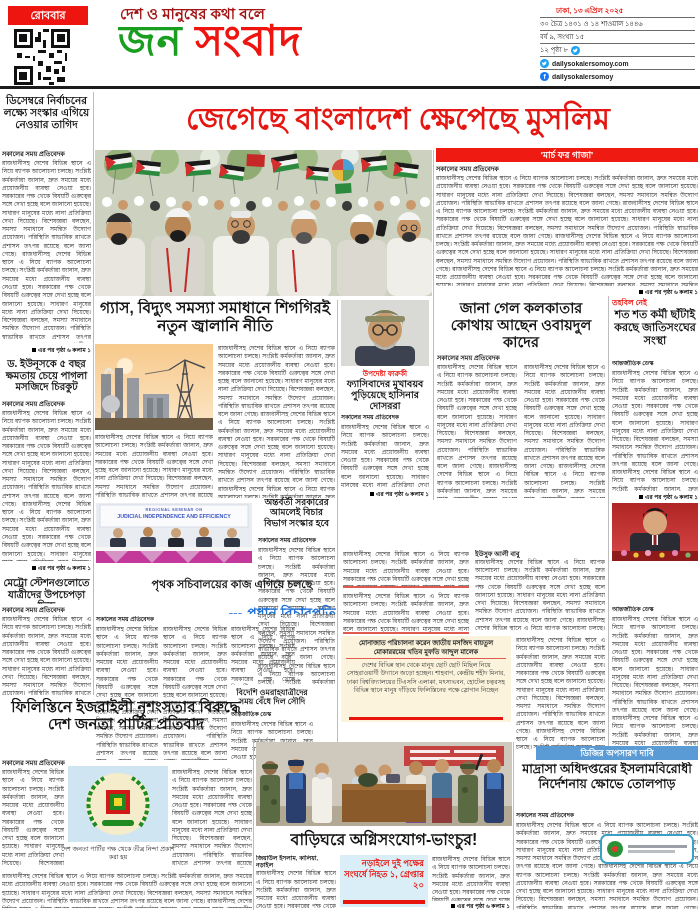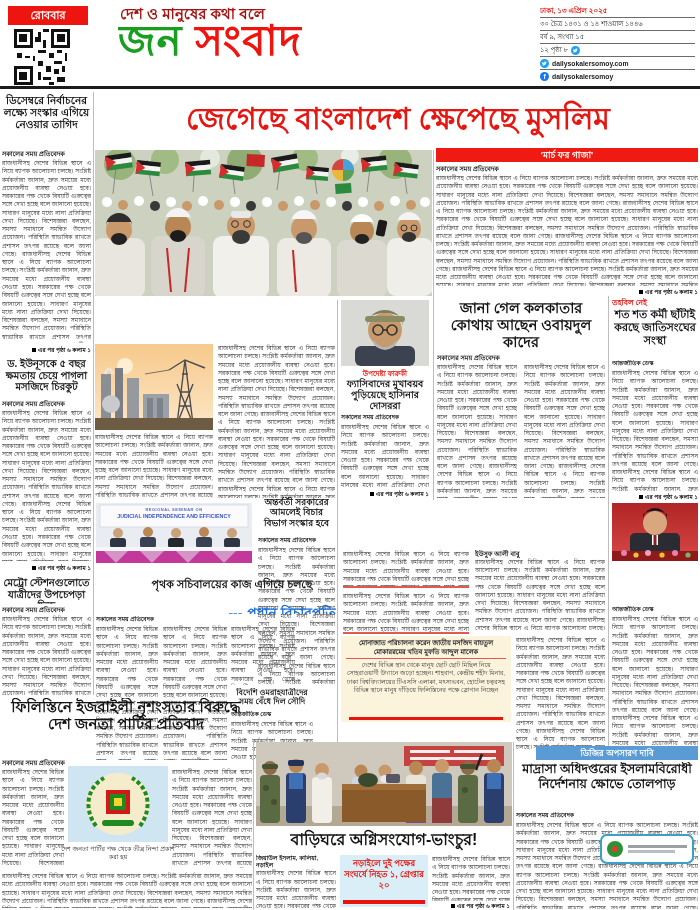--- a/index.html
+++ b/index.html
@@ -63,21 +63,21 @@
   <div class="abs" style="left:120px;top:2px;width:300px;height:20px;font-weight:bold;font-size:15px;color:#a31414;">দেশ ও মানুষের কথা বলে</div>
 
   <div class="abs" style="left:118px;top:18px;width:412px;height:48px;font-weight:bold;font-size:42px;line-height:46px;white-space:nowrap;letter-spacing:1px;">
     <span style="color:#1a9e1f;">জন</span>
     <span style="color:#ee1410;">সংবাদ</span>
   </div>
 
 
   <div class="abs" style="left:540px;top:5px;width:155px;height:82px;">
     <div class="info-row" style="border-top:none;">
-      <span style="color:#e8150f;font-weight:bold;font-size:7.2px;">ঢাকা, ১৩ এপ্রিল ২০২৫</span>
+      <span style="color:#e8150f;font-weight:bold;font-size:7.2px;margin-left:16px;">ঢাকা, ১৩ এপ্রিল ২০২৫</span>
     </div>
     <div class="info-row">
         <span>৩০ চৈত্র ১৪৩১ ও ১৪ শাওয়াল ১৪৪৬</span>
       </div>
     <div class="info-row">
         <span>বর্ষ ৯, সংখ্যা ১৫</span>
       </div>
     <div class="info-row">
       <span>১২ পৃষ্ঠা ৮</span>
       <span class="ic">
@@ -289,20 +289,21 @@
   <div class="vline" style="left:433px;top:150px;height:350px;"></div>
 
   <div class="abs" style="left:436px;top:148px;width:262px;height:14px;background:#ef1b12;color:#fff;font-weight:bold;font-size:9px;text-align:center;line-height:14px;">'মার্চ ফর গাজা'</div>
   <div class="abs byline" style="left:436px;top:165px;width:262px;height:8px;">সকালের সময় প্রতিবেদক</div>
   <div class="abs bodytxt" style="left:436px;top:174px;width:262px;height:112px;">রাজধানীসহ দেশের বিভিন্ন স্থানে এ নিয়ে ব্যাপক আলোচনা চলছে। সংশ্লিষ্ট কর্মকর্তারা জানান, দ্রুত সময়ের মধ্যে প্রয়োজনীয় ব্যবস্থা নেওয়া হবে। সরকারের পক্ষ থেকে বিষয়টি গুরুত্বের সঙ্গে দেখা হচ্ছে বলে জানানো হয়েছে। সাধারণ মানুষের মধ্যে নানা প্রতিক্রিয়া দেখা দিয়েছে। বিশেষজ্ঞরা বলছেন, সমস্যা সমাধানে সমন্বিত উদ্যোগ প্রয়োজন। পরিস্থিতি স্বাভাবিক রাখতে প্রশাসন তৎপর রয়েছে বলে জানা গেছে। রাজধানীসহ দেশের বিভিন্ন স্থানে এ নিয়ে ব্যাপক আলোচনা চলছে। সংশ্লিষ্ট কর্মকর্তারা জানান, দ্রুত সময়ের মধ্যে প্রয়োজনীয় ব্যবস্থা নেওয়া হবে। সরকারের পক্ষ থেকে বিষয়টি গুরুত্বের সঙ্গে দেখা হচ্ছে বলে জানানো হয়েছে। সাধারণ মানুষের মধ্যে নানা প্রতিক্রিয়া দেখা দিয়েছে। বিশেষজ্ঞরা বলছেন, সমস্যা সমাধানে সমন্বিত উদ্যোগ প্রয়োজন। পরিস্থিতি স্বাভাবিক রাখতে প্রশাসন তৎপর রয়েছে বলে জানা গেছে। রাজধানীসহ দেশের বিভিন্ন স্থানে এ নিয়ে ব্যাপক আলোচনা চলছে। সংশ্লিষ্ট কর্মকর্তারা জানান, দ্রুত সময়ের মধ্যে প্রয়োজনীয় ব্যবস্থা নেওয়া হবে। সরকারের পক্ষ থেকে বিষয়টি গুরুত্বের সঙ্গে দেখা হচ্ছে বলে জানানো হয়েছে। সাধারণ মানুষের মধ্যে নানা প্রতিক্রিয়া দেখা দিয়েছে। বিশেষজ্ঞরা বলছেন, সমস্যা সমাধানে সমন্বিত উদ্যোগ প্রয়োজন। পরিস্থিতি স্বাভাবিক রাখতে প্রশাসন তৎপর রয়েছে বলে জানা গেছে। রাজধানীসহ দেশের বিভিন্ন স্থানে এ নিয়ে ব্যাপক আলোচনা চলছে। সংশ্লিষ্ট কর্মকর্তারা জানান, দ্রুত সময়ের মধ্যে প্রয়োজনীয় ব্যবস্থা নেওয়া হবে। সরকারের পক্ষ থেকে বিষয়টি গুরুত্বের সঙ্গে দেখা হচ্ছে বলে জানানো হয়েছে। সাধারণ মানুষের মধ্যে নানা প্রতিক্রিয়া দেখা দিয়েছে। বিশেষজ্ঞরা বলছেন, সমস্যা সমাধানে সমন্বিত উদ্যোগ প্রয়োজন। পরিস্থিতি স্বাভাবিক রাখতে প্রশাসন তৎপর রয়েছে বলে জানা গেছে। রাজধানীসহ দেশের বিভিন্ন স্থানে এ নিয়ে ব্যাপক আলোচনা চলছে। সংশ্লিষ্ট কর্মকর্তারা জানান, দ্রুত সময়ের মধ্যে প্রয়োজনীয় ব্যবস্থা নেওয়া হবে। সরকারের পক্ষ থেকে বিষয়টি গুরুত্বের সঙ্গে দেখা হচ্ছে বলে জানানো হয়েছে। সাধারণ মানুষের মধ্যে নানা প্রতিক্রিয়া দেখা দিয়েছে। বিশেষজ্ঞরা বলছেন, সমস্যা সমাধানে সমন্বিত উদ্যোগ প্রয়োজন। পরিস্থিতি স্বাভাবিক রাখতে প্রশাসন তৎপর রয়েছে বলে জানা গেছে। রাজধানীসহ দেশের বিভিন্ন স্থানে এ নিয়ে ব্যাপক আলোচনা চলছে। সংশ্লিষ্ট কর্মকর্তারা জানান, দ্রুত সময়ের মধ্যে প্রয়োজনীয় ব্যবস্থা নেওয়া হবে। সরকারের পক্ষ থেকে বিষয়টি গুরুত্বের সঙ্গে দেখা হচ্ছে বলে জানানো হয়েছে। সাধারণ মানুষের মধ্যে নানা প্রতিক্রিয়া দেখা দিয়েছে। বিশেষজ্ঞরা বলছেন, সমস্যা সমাধানে সমন্বিত উদ্যোগ প্রয়োজন। পরিস্থিতি স্বাভাবিক রাখতে প্রশাসন তৎপর রয়েছে বলে জানা গেছে। রাজধানীসহ দেশের বিভিন্ন স্থানে এ নিয়ে ব্যাপক আলোচনা চলছে। সংশ্লিষ্ট কর্মকর্তারা জানান, দ্রুত সময়ের মধ্যে প্রয়োজনীয় ব্যবস্থা নেওয়া হবে। সরকারের পক্ষ থেকে বিষয়টি গুরুত্বের সঙ্গে দেখা হচ্ছে বলে জানানো হয়েছে। সাধারণ মানুষের মধ্যে নানা প্রতিক্রিয়া দেখা দিয়েছে। বিশেষজ্ঞরা বলছেন, সমস্যা সমাধানে সমন্বিত উদ্যোগ প্রয়োজন। পরিস্থিতি স্বাভাবিক রাখতে প্রশাসন তৎপর রয়েছে বলে জানা গেছে। রাজধানীসহ দেশের বিভিন্ন স্থানে এ নিয়ে ব্যাপক আলোচনা চলছে। সংশ্লিষ্ট কর্মকর্তারা জানান, দ্রুত সময়ের মধ্যে প্রয়োজনীয় ব্যবস্থা নেওয়া হবে। সরকারের পক্ষ থেকে বিষয়টি গুরুত্বের সঙ্গে দেখা হচ্ছে বলে জানানো হয়েছে। সাধারণ মানুষের মধ্যে নানা প্রতিক্রিয়া দেখা দিয়েছে। বিশেষজ্ঞরা বলছেন, সমস্যা সমাধানে সমন্বিত উদ্যোগ প্রয়োজন। পরিস্থিতি স্বাভাবিক রাখতে প্রশাসন তৎপর রয়েছে বলে জানা গেছে।</div>
   <div class="abs cont" style="left:560px;top:287px;width:138px;height:8px;"><span class="sq"></span><span>এর পর পৃষ্ঠা ৬ কলাম ১</span></div>
 
   <div class="vline" style="left:337px;top:300px;height:460px;"></div>
   <div class="vline" style="left:608px;top:296px;height:464px;"></div>
 
+  <div class="abs hl" style="left:95px;top:299px;width:240px;height:42px;font-size:15.5px;">গ্যাস, বিদ্যুৎ সমস্যা সমাধানে শিগগিরই নতুন জ্বালানি নীতি</div>
   <div class="abs" style="left:95px;top:344px;width:118px;height:86px;">
     <svg width="118" height="86" viewBox="0 0 118 86">
       <defs>
           <linearGradient id="sky" x1="0" y1="0" x2="0" y2="1">
             <stop offset="0" stop-color="#f7c98c"></stop>
             <stop offset="1" stop-color="#fce7c8"></stop>
           </linearGradient>
         </defs>
       <rect width="118" height="86" fill="url(#sky)"></rect>
       <circle cx="30" cy="22" r="8" fill="#fff1d8" opacity="0.9"></circle>
@@ -530,21 +531,21 @@
       <ellipse cx="112" cy="38" rx="10" ry="7" fill="#3a4a30"></ellipse>
       <rect x="130" y="32" width="14" height="9" rx="2" fill="#556"></rect>
     </svg>
   </div>
   <div class="abs hl" style="left:256px;top:828px;width:256px;height:24px;font-size:16px;line-height:24px;">বাড়িঘরে অগ্নিসংযোগ-ভাংচুর!</div>
   <div class="abs" style="left:256px;top:855px;width:80px;height:55px;">
     <div class="byline" style="font-size:6px;">জিয়াউল ইসলাম, কালিয়া, নড়াইল</div>
     <div class="bodytxt" style="height:42px;overflow:hidden;">রাজধানীসহ দেশের বিভিন্ন স্থানে এ নিয়ে ব্যাপক আলোচনা চলছে। সংশ্লিষ্ট কর্মকর্তারা জানান, দ্রুত সময়ের মধ্যে প্রয়োজনীয় ব্যবস্থা নেওয়া হবে। সরকারের পক্ষ থেকে বিষয়টি গুরুত্বের সঙ্গে দেখা হচ্ছে বলে জানানো হয়েছে। সাধারণ মানুষের মধ্যে নানা প্রতিক্রিয়া দেখা দিয়েছে। বিশেষজ্ঞরা বলছেন, সমস্যা সমাধানে সমন্বিত উদ্যোগ প্রয়োজন। পরিস্থিতি স্বাভাবিক রাখতে প্রশাসন তৎপর রয়েছে বলে জানা গেছে।</div>
   </div>
   <div class="abs" style="left:340px;top:855px;width:88px;height:52px;background:#d9eef7;padding:3px 4px 0 4px;box-sizing:border-box;">
-    <div style="color:#e8150f;font-weight:bold;font-size:8.5px;line-height:1.3;text-align:center;height:38px;overflow:hidden;">নড়াইলে দুই পক্ষের সংঘর্ষে নিহত ১, গ্রেপ্তার ২০</div>
+    <div style="color:#e8150f;font-weight:bold;font-size:8.5px;line-height:1.3;text-align:right;height:38px;overflow:hidden;">নড়াইলে দুই পক্ষের সংঘর্ষে নিহত ১, গ্রেপ্তার ২০</div>
     <div style="position:absolute;left:3px;right:3px;bottom:3px;height:4.5px;background:#e8150f;"></div>
   </div>
   <div class="abs bodytxt" style="left:432px;top:855px;width:78px;height:46px;">রাজধানীসহ দেশের বিভিন্ন স্থানে এ নিয়ে ব্যাপক আলোচনা চলছে। সংশ্লিষ্ট কর্মকর্তারা জানান, দ্রুত সময়ের মধ্যে প্রয়োজনীয় ব্যবস্থা নেওয়া হবে। সরকারের পক্ষ থেকে বিষয়টি গুরুত্বের সঙ্গে দেখা হচ্ছে বলে জানানো হয়েছে। সাধারণ মানুষের মধ্যে নানা প্রতিক্রিয়া দেখা দিয়েছে। বিশেষজ্ঞরা বলছেন, সমস্যা সমাধানে সমন্বিত উদ্যোগ প্রয়োজন। পরিস্থিতি স্বাভাবিক রাখতে প্রশাসন তৎপর রয়েছে বলে জানা গেছে।</div>
   <div class="abs cont" style="left:432px;top:901px;width:78px;height:8px;"><span class="sq"></span><span>এর পর পৃষ্ঠা ৬ কলাম ১</span></div>
 
   <div class="abs" style="left:536px;top:746px;width:162px;height:14px;background:#5b9bd5;color:#fff;font-weight:bold;font-size:8.5px;text-align:center;line-height:14px;">ডিজির অপসারণ দাবি</div>
   <div class="abs hl" style="left:516px;top:762px;width:182px;height:49px;font-size:12.5px;">মাদ্রাসা অধিদপ্তরের ইসলামবিরোধী নির্দেশনায় ক্ষোভে তোলপাড়</div>
   <div class="abs byline" style="left:516px;top:812px;width:182px;height:8px;font-size:6px;">সকালের সময় প্রতিবেদক</div>
   <div class="abs bodytxt" style="left:516px;top:821px;width:182px;height:88px;">রাজধানীসহ দেশের বিভিন্ন স্থানে এ নিয়ে ব্যাপক আলোচনা চলছে। সংশ্লিষ্ট কর্মকর্তারা জানান, দ্রুত সময়ের মধ্যে প্রয়োজনীয় ব্যবস্থা নেওয়া হবে। সরকারের পক্ষ থেকে বিষয়টি গুরুত্বের সঙ্গে দেখা হচ্ছে বলে জানানো হয়েছে। সাধারণ মানুষের মধ্যে নানা প্রতিক্রিয়া দেখা দিয়েছে। বিশেষজ্ঞরা বলছেন, সমস্যা সমাধানে সমন্বিত উদ্যোগ প্রয়োজন। পরিস্থিতি স্বাভাবিক রাখতে প্রশাসন তৎপর রয়েছে বলে জানা গেছে। রাজধানীসহ দেশের বিভিন্ন স্থানে এ নিয়ে ব্যাপক আলোচনা চলছে। সংশ্লিষ্ট কর্মকর্তারা জানান, দ্রুত সময়ের মধ্যে প্রয়োজনীয় ব্যবস্থা নেওয়া হবে। সরকারের পক্ষ থেকে বিষয়টি গুরুত্বের সঙ্গে দেখা হচ্ছে বলে জানানো হয়েছে। সাধারণ মানুষের মধ্যে নানা প্রতিক্রিয়া দেখা দিয়েছে। বিশেষজ্ঞরা বলছেন, সমস্যা সমাধানে সমন্বিত উদ্যোগ প্রয়োজন। পরিস্থিতি স্বাভাবিক রাখতে প্রশাসন তৎপর রয়েছে বলে জানা গেছে। রাজধানীসহ দেশের বিভিন্ন স্থানে এ নিয়ে ব্যাপক আলোচনা চলছে। সংশ্লিষ্ট কর্মকর্তারা জানান, দ্রুত সময়ের মধ্যে প্রয়োজনীয় ব্যবস্থা নেওয়া হবে। সরকারের পক্ষ থেকে বিষয়টি গুরুত্বের সঙ্গে দেখা হচ্ছে বলে জানানো হয়েছে। সাধারণ মানুষের মধ্যে নানা প্রতিক্রিয়া দেখা দিয়েছে। বিশেষজ্ঞরা বলছেন, সমস্যা সমাধানে সমন্বিত উদ্যোগ প্রয়োজন। পরিস্থিতি স্বাভাবিক রাখতে প্রশাসন তৎপর রয়েছে বলে জানা গেছে। রাজধানীসহ দেশের বিভিন্ন স্থানে এ নিয়ে ব্যাপক আলোচনা চলছে। সংশ্লিষ্ট কর্মকর্তারা জানান, দ্রুত সময়ের মধ্যে প্রয়োজনীয় ব্যবস্থা নেওয়া হবে। সরকারের পক্ষ থেকে বিষয়টি গুরুত্বের সঙ্গে দেখা হচ্ছে বলে জানানো হয়েছে। সাধারণ মানুষের মধ্যে নানা প্রতিক্রিয়া দেখা দিয়েছে। বিশেষজ্ঞরা বলছেন, সমস্যা সমাধানে সমন্বিত উদ্যোগ প্রয়োজন। পরিস্থিতি স্বাভাবিক রাখতে প্রশাসন তৎপর রয়েছে বলে জানা গেছে।</div>
   <div class="abs" style="left:600px;top:834px;width:94px;height:30px;background:#fff;border:2px solid #3aa0c9;border-radius:7px;display:flex;align-items:center;gap:5px;padding:0 5px;box-sizing:border-box;">

